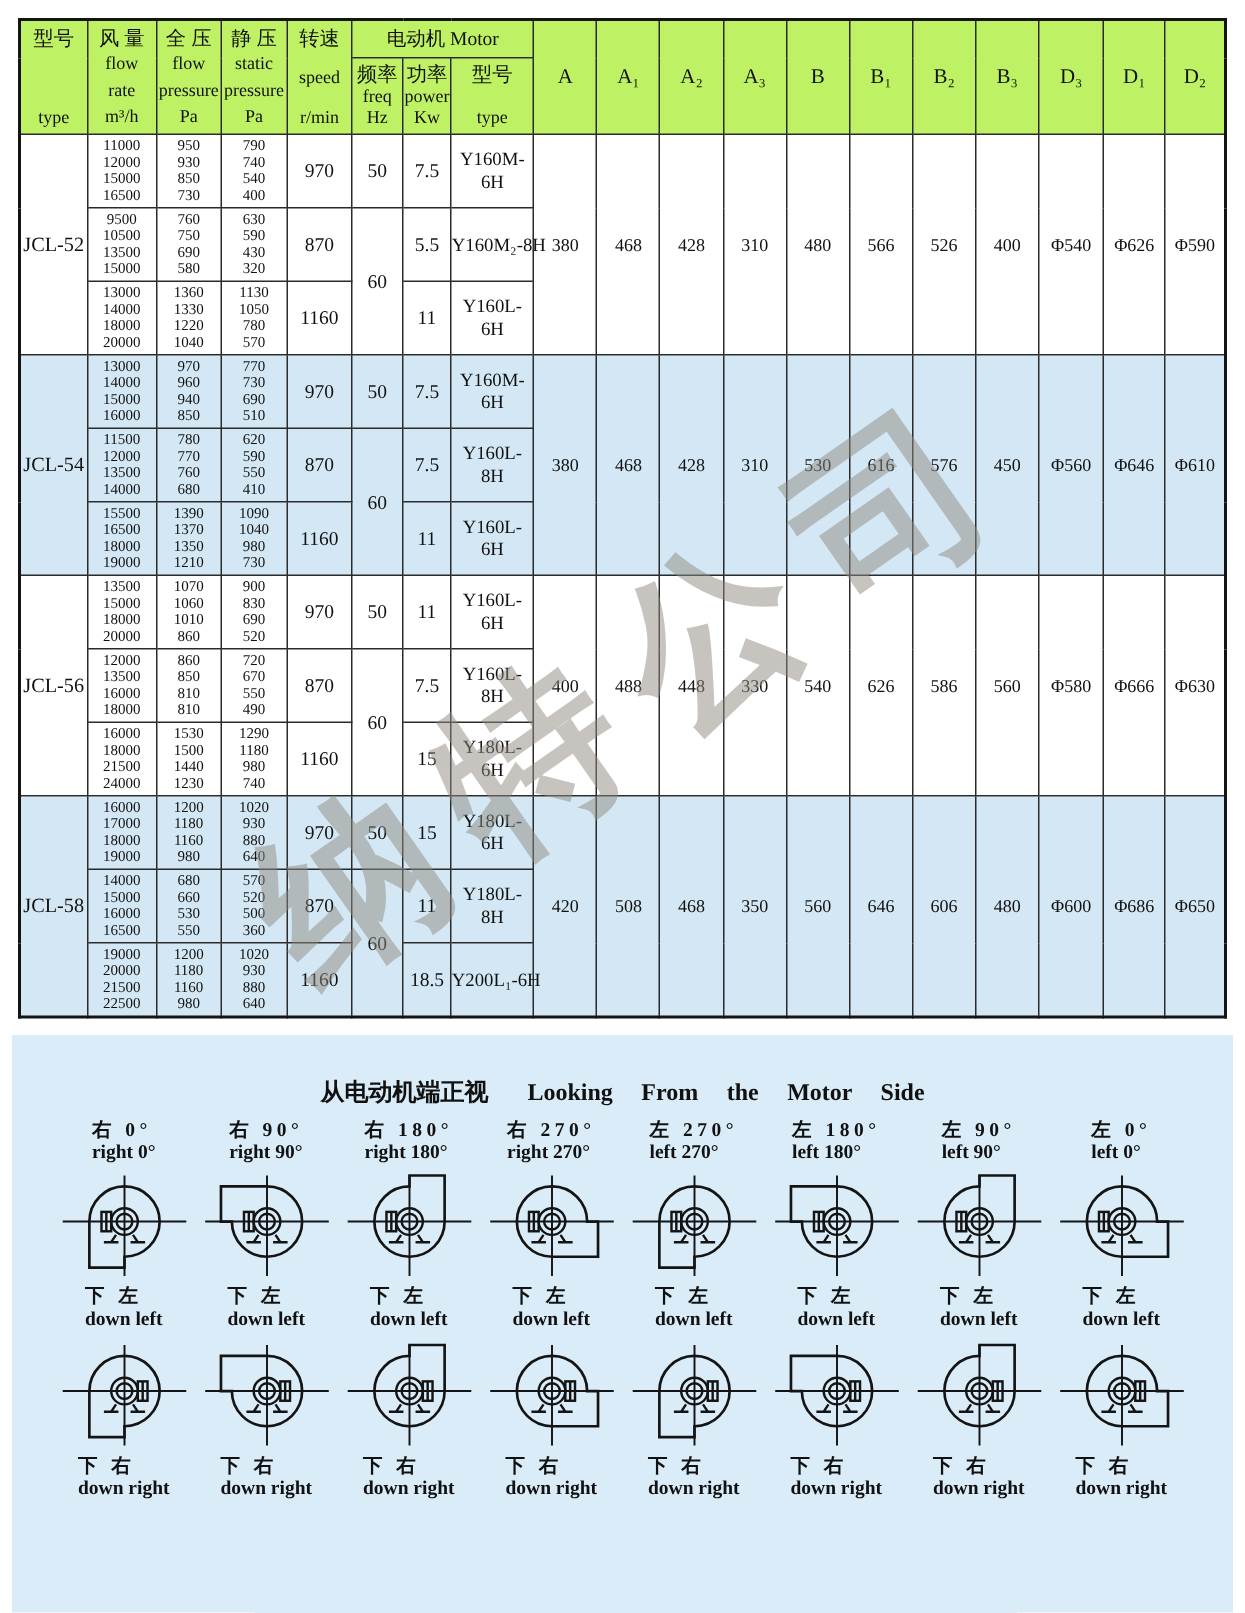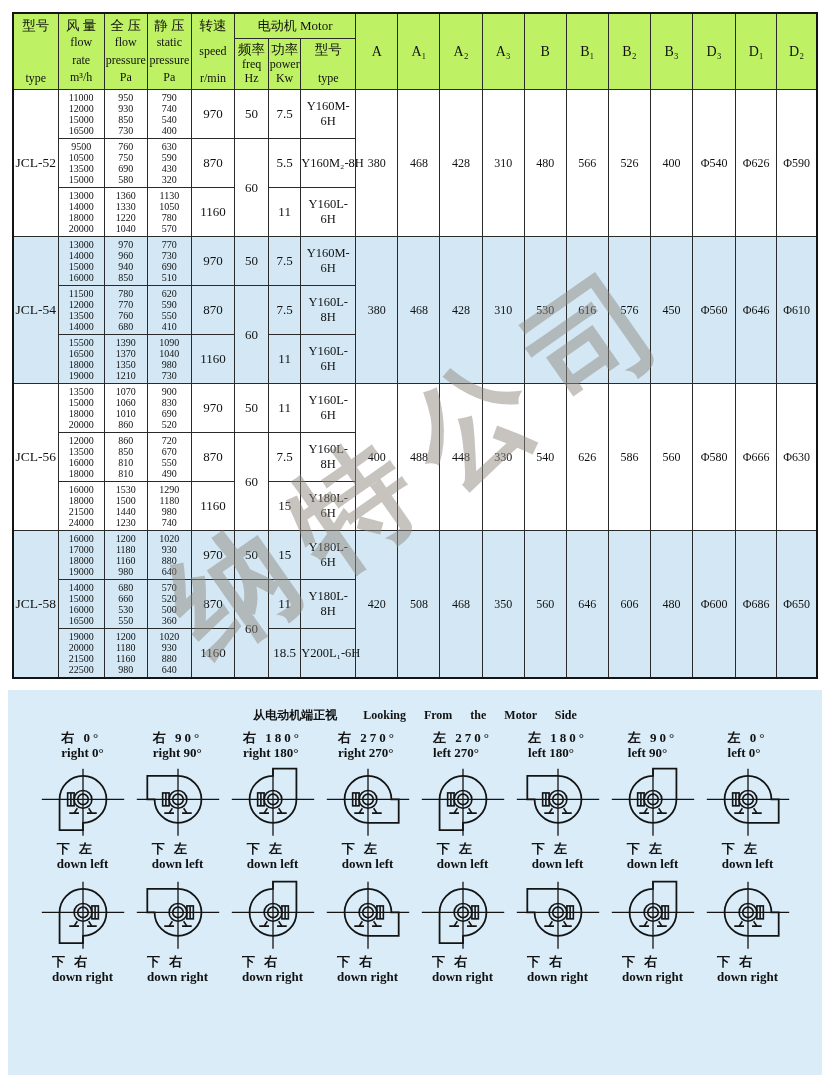--- a/index.html
+++ b/index.html
@@ -40,21 +40,21 @@
     font-size:120px;letter-spacing:26px;font-weight:bold;white-space:nowrap;
     color:rgba(143,137,129,0.5);
     transform:rotate(-35deg);transform-origin:0 50%;
     pointer-events:none;z-index:5;
   }
   
   .panel{
     position:absolute;left:8px;right:8px;top:690px;bottom:0;
     background:#d9ecf8;
   }
-  .panel-title{text-align:center;margin-top:17px;font-size:12px;font-weight:bold}
+  .panel-title{text-align:center;margin-top:28px;font-size:16px;font-weight:bold}
   .panel-title .en{margin-left:26px;word-spacing:15px}
   .fan-row{display:flex;justify-content:center;margin-top:6px}
   .fan-row-2{margin-top:2px}
   .fan-cell{width:95px;display:flex;flex-direction:column;align-items:center}
   .fan-label{font-size:13px;font-weight:bold;line-height:15px;white-space:nowrap}
   .fan-label .cjk{letter-spacing:3px}
   .fan-pic{margin-top:2px;margin-bottom:1px;line-height:0}
 </style>
 </head>
 <body>

